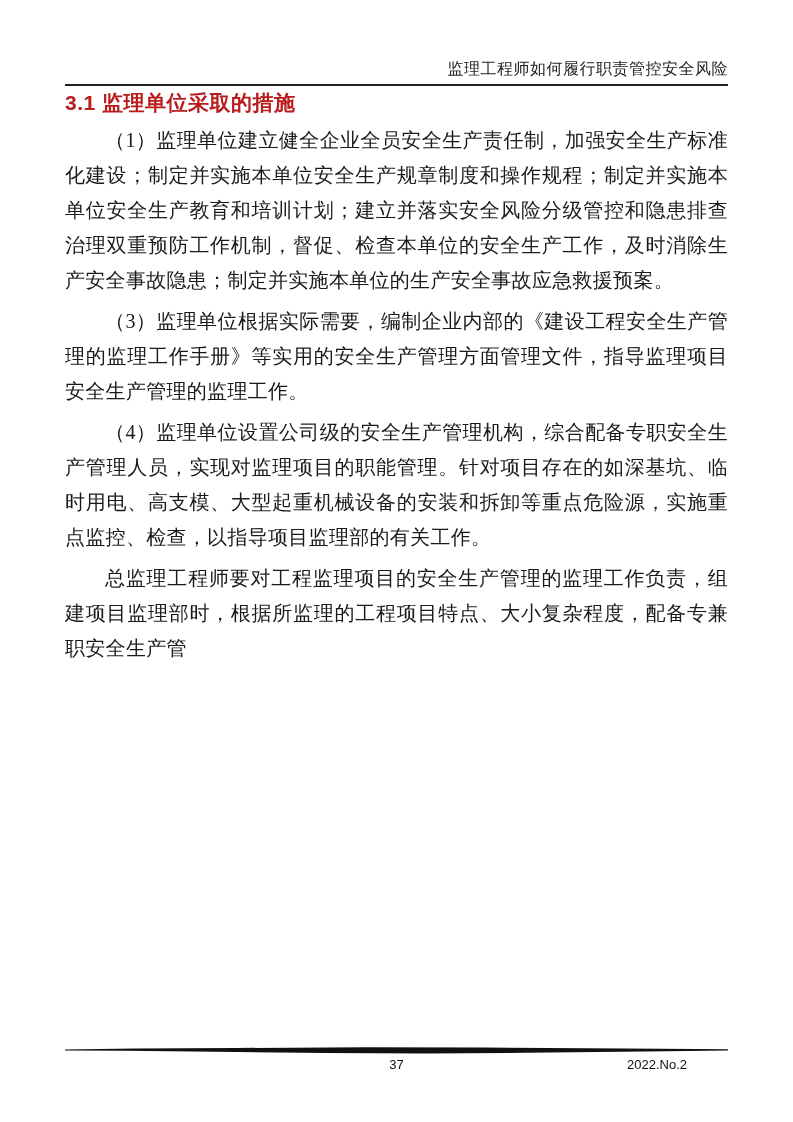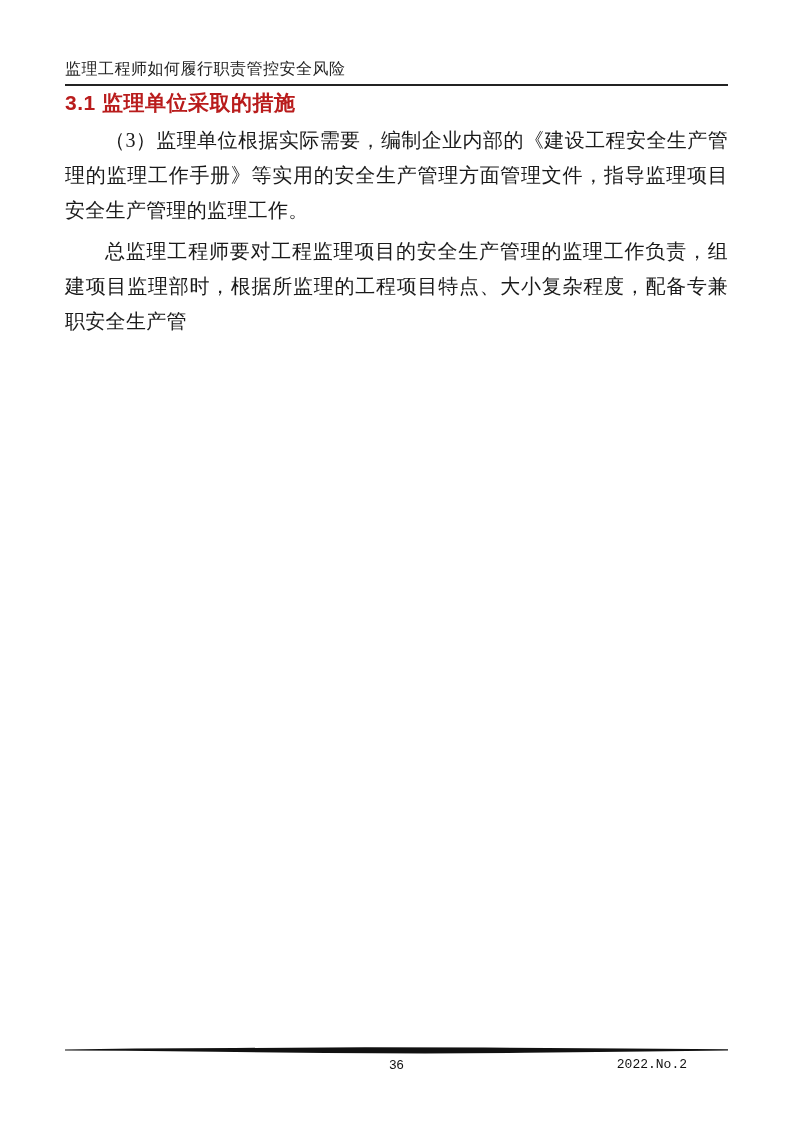--- a/index.html
+++ b/index.html
@@ -15,21 +15,21 @@
     overflow: hidden;
     font-family: "Liberation Serif", "DejaVu Serif", serif;
     color: #1c1c1c;
   }
   
   .running-head {
     position: absolute;
     top: 58px;
     left: 65px;
     right: 65px;
-    text-align: left;
+    text-align: right;
     font-size: 16px;
     line-height: 22px;
     letter-spacing: 0.5px;
     color: #222;
   }
   .head-rule {
     position: absolute;
     top: 84px;
     left: 65px;
     right: 65px;
@@ -85,54 +85,56 @@
     text-align: center;
     font-family: "Liberation Sans", "DejaVu Sans", sans-serif;
     font-size: 13px;
     line-height: 16px;
     color: #111;
   }
   .issue-label {
     position: absolute;
     top: 1057px;
     right: 106px;
-    font-family: Liberation Mono, monospace;
+    font-family: Liberation Sans, sans-serif;
     font-size: 13px;
     line-height: 16px;
     color: #111;
   }
 </style>
 </head>
 <body>
 
 <div class="page">
 
   <div class="running-head">监理工程师如何履行职责管控安全风险</div>
 
   <div class="head-rule"></div>
 
   <div class="content">
 
     <h2 class="sec-heading">3.1 监理单位采取的措施</h2>
 
+    <p class="para">（1）监理单位建立健全企业全员安全生产责任制，加强安全生产标准化建设；制定并实施本单位安全生产规章制度和操作规程；制定并实施本单位安全生产教育和培训计划；建立并落实安全风险分级管控和隐患排查治理双重预防工作机制，督促、检查本单位的安全生产工作，及时消除生产安全事故隐患；制定并实施本单位的生产安全事故应急救援预案。</p>
 
 
     <p class="para">（3）监理单位根据实际需要，编制企业内部的《建设工程安全生产管理的监理工作手册》等实用的安全生产管理方面管理文件，指导监理项目安全生产管理的监理工作。</p>
 
+    <p class="para">（4）监理单位设置公司级的安全生产管理机构，综合配备专职安全生产管理人员，实现对监理项目的职能管理。针对项目存在的如深基坑、临时用电、高支模、大型起重机械设备的安装和拆卸等重点危险源，实施重点监控、检查，以指导项目监理部的有关工作。</p>
 
 
 
 
     <p class="para">总监理工程师要对工程监理项目的安全生产管理的监理工作负责，组建项目监理部时，根据所监理的工程项目特点、大小复杂程度，配备专兼职安全生产管</p>
 
   </div>
 
   <div class="foot-rule">
     <svg viewBox="0 0 663 8" preserveAspectRatio="none" aria-hidden="true">
       <polygon fill="#111111" points="0,2.4 70,1.6 170,1.0 300,0.2 420,0.6 560,1.4 663,2.2 663,3.4 580,4.4 460,5.8 360,6.4 260,6.0 150,4.8 60,3.8 0,3.4"></polygon>
     </svg>
   </div>
 
-  <div class="page-number">36</div>
+  <div class="page-number">37</div>
 
   <div class="issue-label">2022.No.2</div>
 
 </div>
 
 </body></html>

